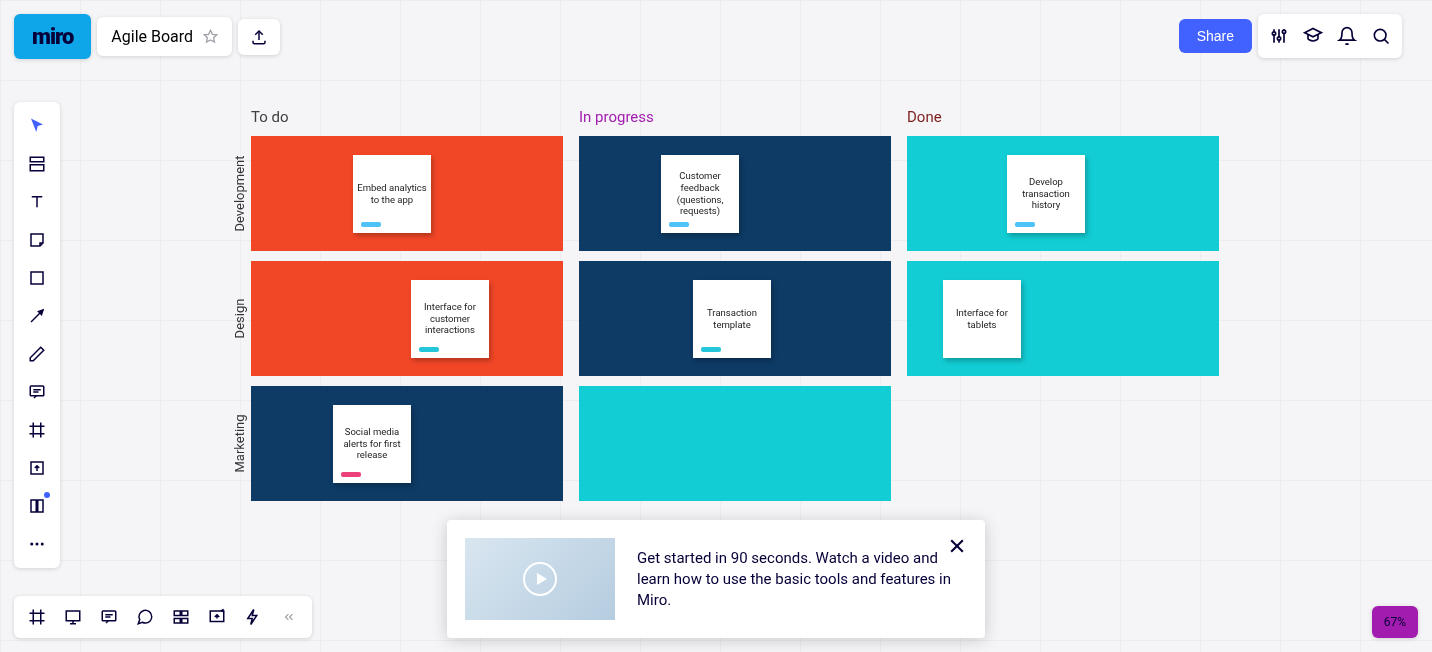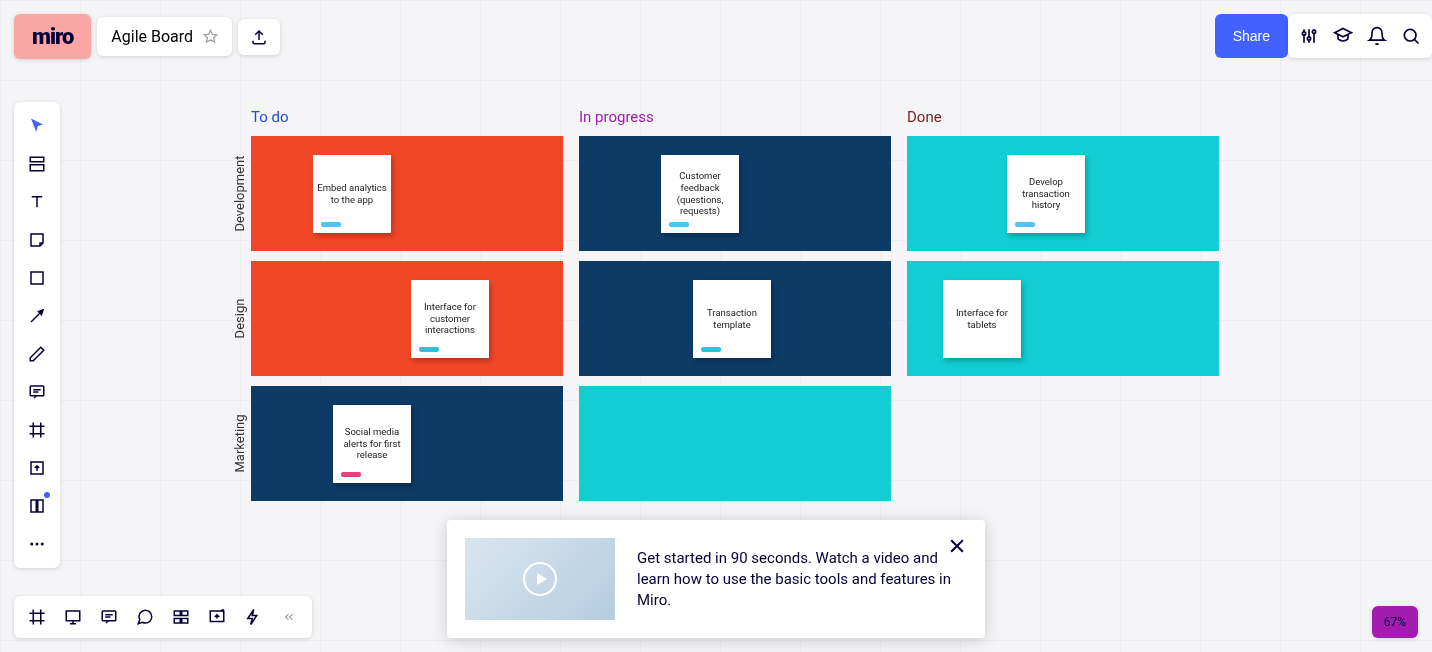--- a/index.html
+++ b/index.html
@@ -1,40 +1,40 @@
 <!DOCTYPE html>
 <html><head>
   <meta charset="utf-8">
   <style>
     *{margin:0;padding:0;box-sizing:border-box}
     body{font-family:-apple-system,BlinkMacSystemFont,"Segoe UI",Roboto,Helvetica,Arial,sans-serif;background:#f5f5f7;overflow:hidden;width:1432px;height:652px;position:relative}
     .grid-bg{position:absolute;inset:0;background-image:linear-gradient(#ededf0 1px,transparent 1px),linear-gradient(90deg,#ededf0 1px,transparent 1px);background-size:80px 80px}
     .header{position:absolute;top:14px;left:14px;display:flex;gap:6px;align-items:center}
-    .logo-box{background:#fca5a5;border-radius:6px;box-shadow:0 1px 4px rgba(0,0,0,.15);padding:10px 18px;display:flex;align-items:flex-end}
+    .logo-box{background:#0ea5e9;border-radius:6px;box-shadow:0 1px 4px rgba(0,0,0,.15);padding:10px 18px;display:flex;align-items:flex-end}
     .logo-text{font-weight:900;font-size:22px;letter-spacing:-1px;color:#050038}
     .title-box{background:#fff;border-radius:6px;box-shadow:0 1px 4px rgba(0,0,0,.15);padding:10px 14px;display:flex;align-items:center;gap:10px}
     .board-title{font-size:16px;color:#000000}
     .star-icon{color:#9e9ea7;font-size:14px}
     .export-box{background:#fff;border-radius:6px;box-shadow:0 1px 4px rgba(0,0,0,.15);padding:9px 12px;display:flex;align-items:center}
-    .top-right{position:absolute;top:14px;right:0;display:flex;}
+    .top-right{position:absolute;top:14px;right:30px;display:flex;gap:6px;align-items:center}
     .share-btn{background:#4262FF;color:#fff;border-radius:6px;padding:9px 18px;font-size:14px;border:none;cursor:pointer;font-weight:500}
     .right-icons{background:#fff;border-radius:6px;box-shadow:0 1px 4px rgba(0,0,0,.15);padding:7px 6px;display:flex;align-items:center;gap:4px}
     .icn{width:30px;height:30px;display:flex;align-items:center;justify-content:center;cursor:pointer;color:#050038}
     .left-toolbar{position:absolute;top:102px;left:14px;background:#fff;border-radius:6px;box-shadow:0 1px 4px rgba(0,0,0,.15);padding:6px;display:flex;flex-direction:column;gap:2px}
     .tool{width:34px;height:36px;display:flex;align-items:center;justify-content:center;cursor:pointer;color:#050038;border-radius:4px;position:relative}
     .tool.active{color:#4262FF}
     .tool .dot{position:absolute;top:4px;right:4px;width:6px;height:6px;border-radius:50%;background:#4262FF}
     .bottom-toolbar{position:absolute;bottom:14px;left:14px;background:#fff;border-radius:6px;box-shadow:0 1px 4px rgba(0,0,0,.15);padding:6px;display:flex;gap:2px;align-items:center}
     .btool{width:34px;height:30px;display:flex;align-items:center;justify-content:center;cursor:pointer;color:#050038}
     .collapse{color:#9e9ea7;padding:0 6px}
     .zoom{position:absolute;bottom:14px;right:14px;background:#a21caf;border-radius:6px;box-shadow:0 1px 4px rgba(0,0,0,.15);padding:9px 12px;font-size:12px;color:#050038}
     .canvas{position:absolute;top:108px;left:228px;width:1000px}
     .col-headers{display:flex;gap:16px;margin-bottom:10px;margin-left:23px}
     .col-h{width:312px;font-size:15px}
-    .col-h.todo{color:#1d4ed8}
+    .col-h.todo{color:#404040}
     .col-h.inprog{color:#a21caf}
     .col-h.done{color:#7f1d1d}
     .board{display:flex;flex-direction:column;gap:10px}
     .row{display:flex;align-items:stretch}
     .row-label{width:23px;display:flex;align-items:center;justify-content:center}
     .row-label span{transform:rotate(-90deg);font-size:13px;color:#333;white-space:nowrap}
     .cells{display:flex;gap:16px}
     .cell{width:312px;height:115px;display:flex;align-items:center;gap:12px;padding:0 26px}
     .cell.todo{background:#F24726}
     .cell.inprog{background:#0d3b66}
@@ -45,21 +45,21 @@
     .tag.cyan{background:#26C6DA}
     .tag.pink{background:#EC407A}
     .popup{position:absolute;bottom:14px;left:447px;width:538px;height:118px;background:#fff;border-radius:4px;box-shadow:0 2px 16px rgba(0,0,0,.18);display:flex;align-items:center;padding:18px;gap:22px}
     .thumb{width:150px;height:82px;background:linear-gradient(135deg,#d8e6f0 0%,#c7d9e8 50%,#b5cde0 100%);position:relative;flex-shrink:0;display:flex;align-items:center;justify-content:center}
     .play{width:34px;height:34px;border:2px solid #fff;border-radius:50%;display:flex;align-items:center;justify-content:center}
     .play-tri{width:0;height:0;border-left:10px solid #fff;border-top:6px solid transparent;border-bottom:6px solid transparent;margin-left:3px}
     .popup-text{font-size:15px;color:#050038;line-height:1.4;flex:1}
     .popup-text b{font-weight:400}
     .popup-close{position:absolute;top:16px;right:18px;cursor:pointer;color:#050038}
     svg{display:block}
-    .sticky.mg{margin-left:36px}
+    .sticky.mg{margin-left:76px}
     .cell.inprog .sticky{margin-left:56px}
     .cell.done .sticky.first{margin-left:74px}
   </style>
 </head>
 <body>
 
 <div class="grid-bg"></div>
 
 <div class="header">
   <div class="logo-box">

